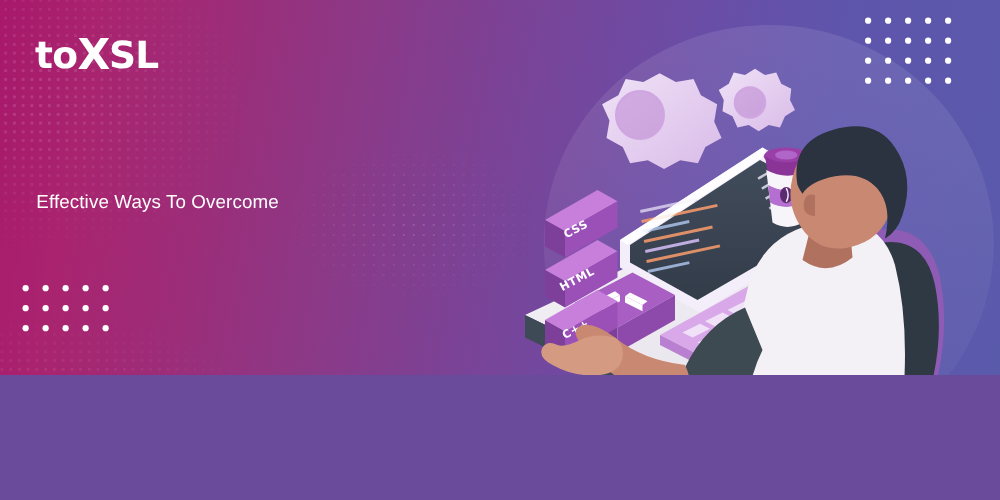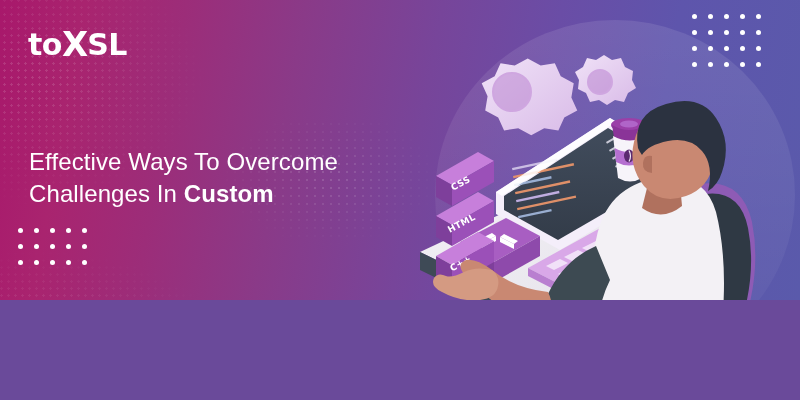--- a/index.html
+++ b/index.html
@@ -86,21 +86,21 @@
   }
 
   
   #headline {
     position:absolute;
     left:29px; top:146px;
     width:345px;
     color:#ffffff;
   }
   #headline .hl-line {
-    font-size:24px;
+    font-size:15px;
     line-height:32px;
     white-space:nowrap;
     letter-spacing:0.1px;
   }
   #headline .thin { font-weight:300; }
   #headline .bold { font-weight:700; }
 
   
   #illustration {
     position:absolute;
@@ -164,23 +164,20 @@
       <span></span>
       <span></span>
       <span></span>
   </div>
 
   <div id="logo"><span>to</span><span class="lo-x">X</span><span>SL</span></div>
 
   <div id="headline">
     <div class="hl-line">
       <span class="thin">Effective Ways To Overcome</span>
-    </div>
-    <div class="hl-line">
-      <span class="thin">Challenges In </span><span class="bold">Custom</span>
     </div>
   </div>
 
   <div id="illustration">
     <svg viewBox="0 0 400 400" xmlns="http://www.w3.org/2000/svg">
       <defs>
         <linearGradient id="gradDeskTop" x1="0" y1="0" x2="1" y2="1">
           <stop offset="0%" stop-color="#f4f2f6"></stop>
           <stop offset="100%" stop-color="#e2dfe8"></stop>
         </linearGradient>

